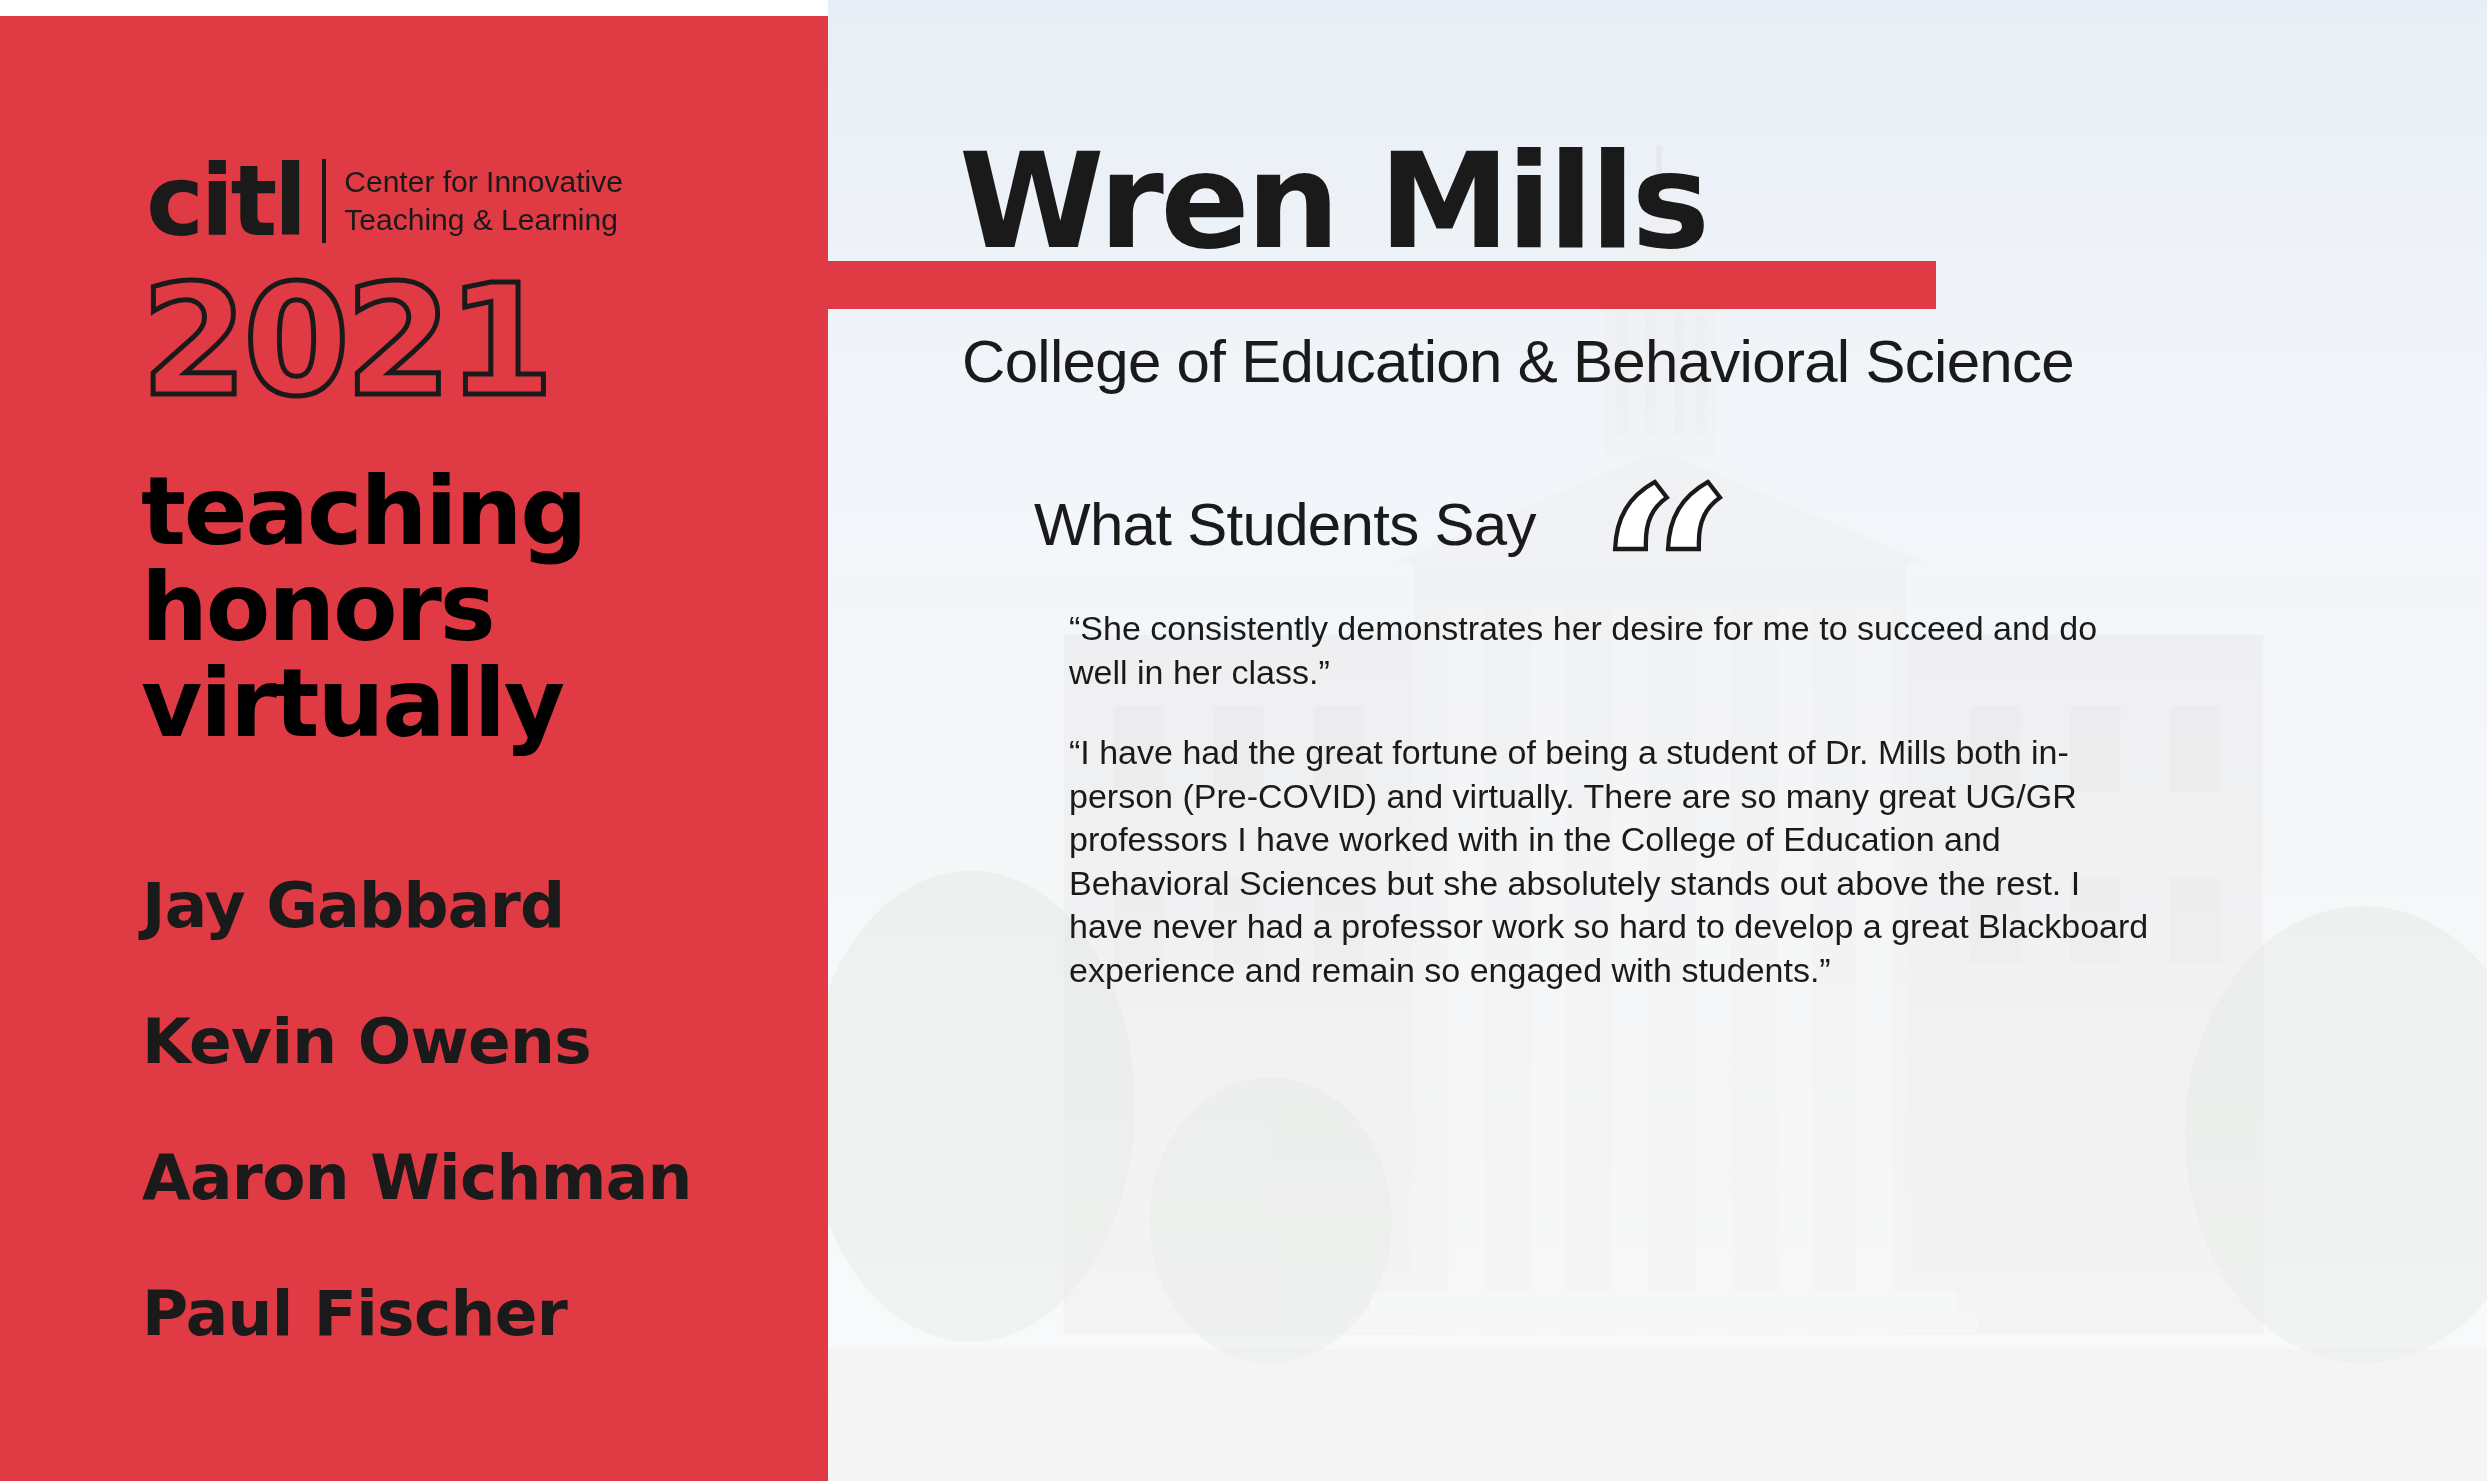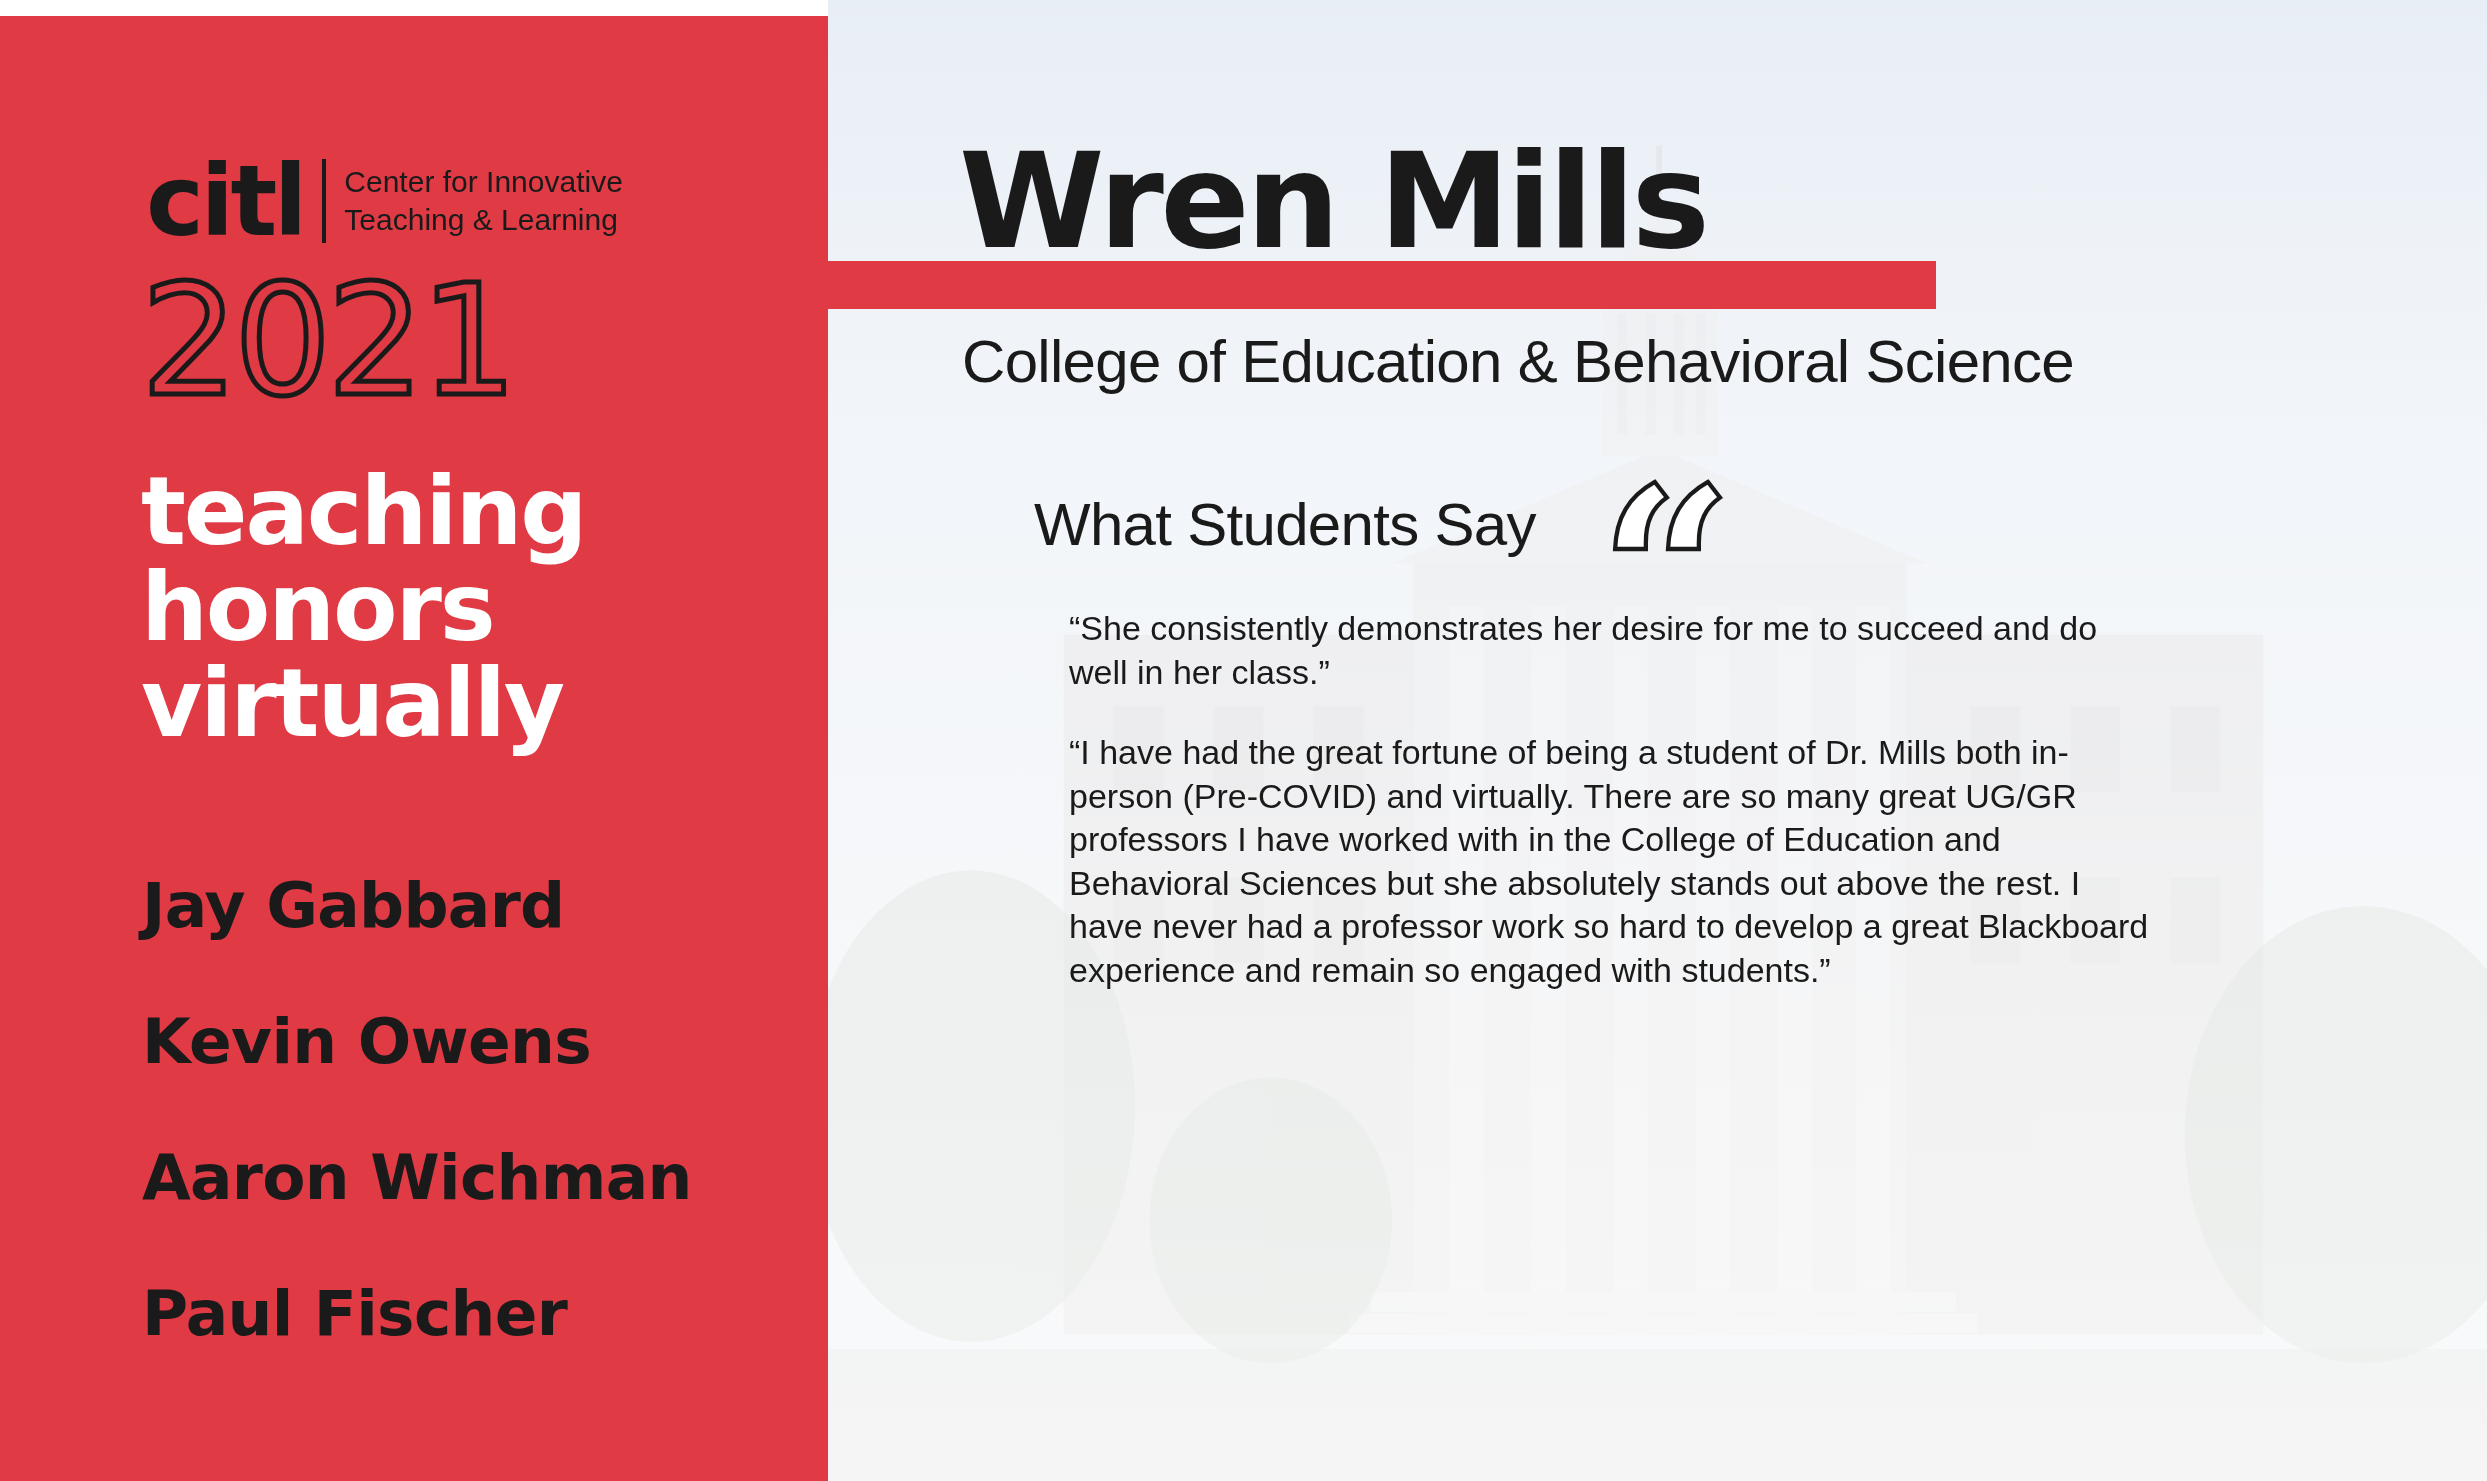--- a/index.html
+++ b/index.html
@@ -57,40 +57,40 @@
     color: #1a1a1a;
     letter-spacing: 0px;
   }
 
   
   #year {
     position: absolute;
     left: 141px;
     top: 249px;
     font-family: "DejaVu Sans", sans-serif;
-    font-weight: normal;
+    font-weight: bold;
     font-size: 153px;
     letter-spacing: -4.3px;
     line-height: 1;
     color: transparent;
     text-align: right;
     -webkit-text-stroke: 5px #1a1a1a;
   }
 
   
   #headline {
     position: absolute;
     left: 141px;
     top: 448px;
     font-family: "DejaVu Sans", sans-serif;
     font-weight: bold;
     font-size: 94px;
     line-height: 1.02;
     letter-spacing: -2.1px;
-    color: #ffffff;
+    color: #000000;
   }
 
   
   #names {
     position: absolute;
     left: 142px;
     top: 853px;
     width: 654px;
   }
   .name-item {

